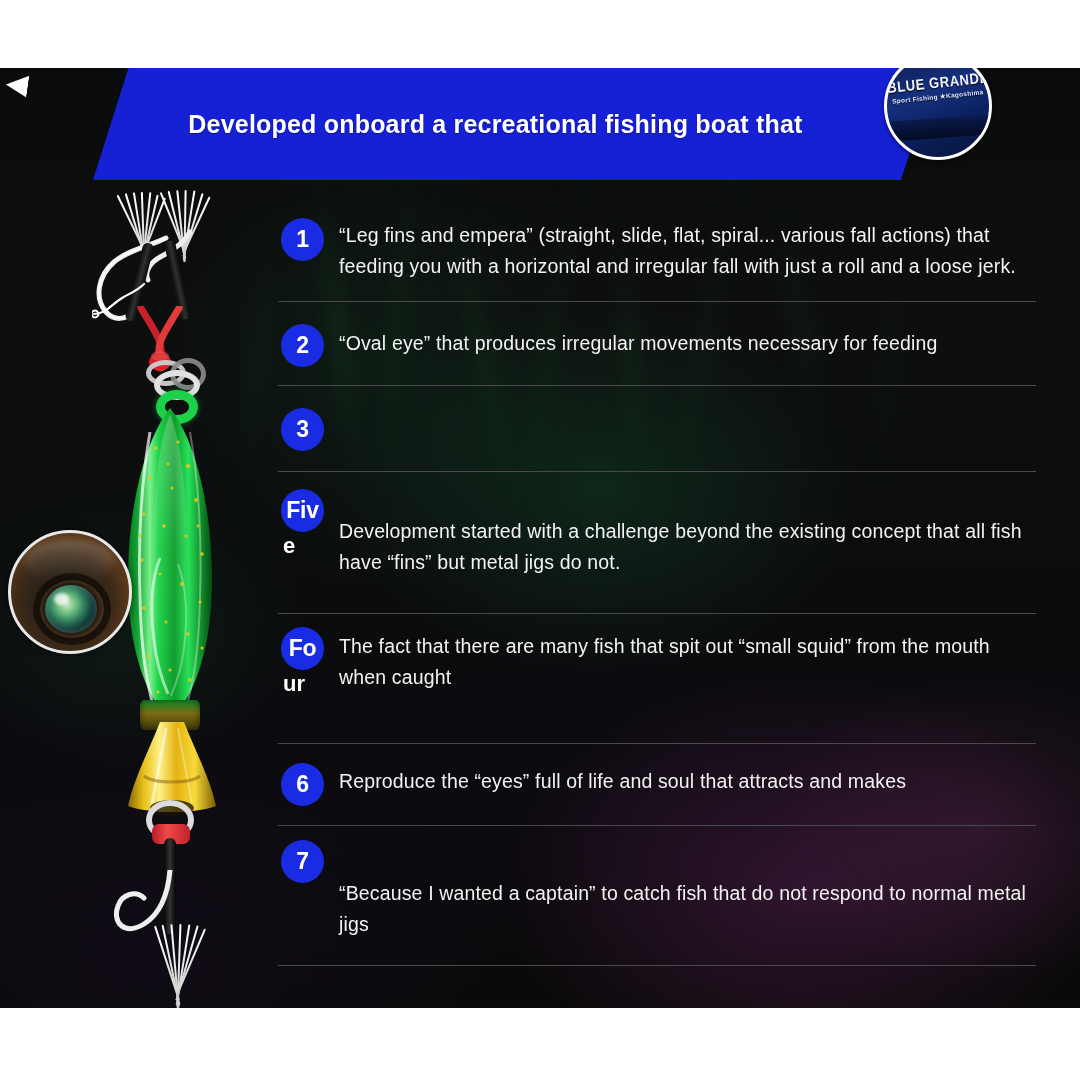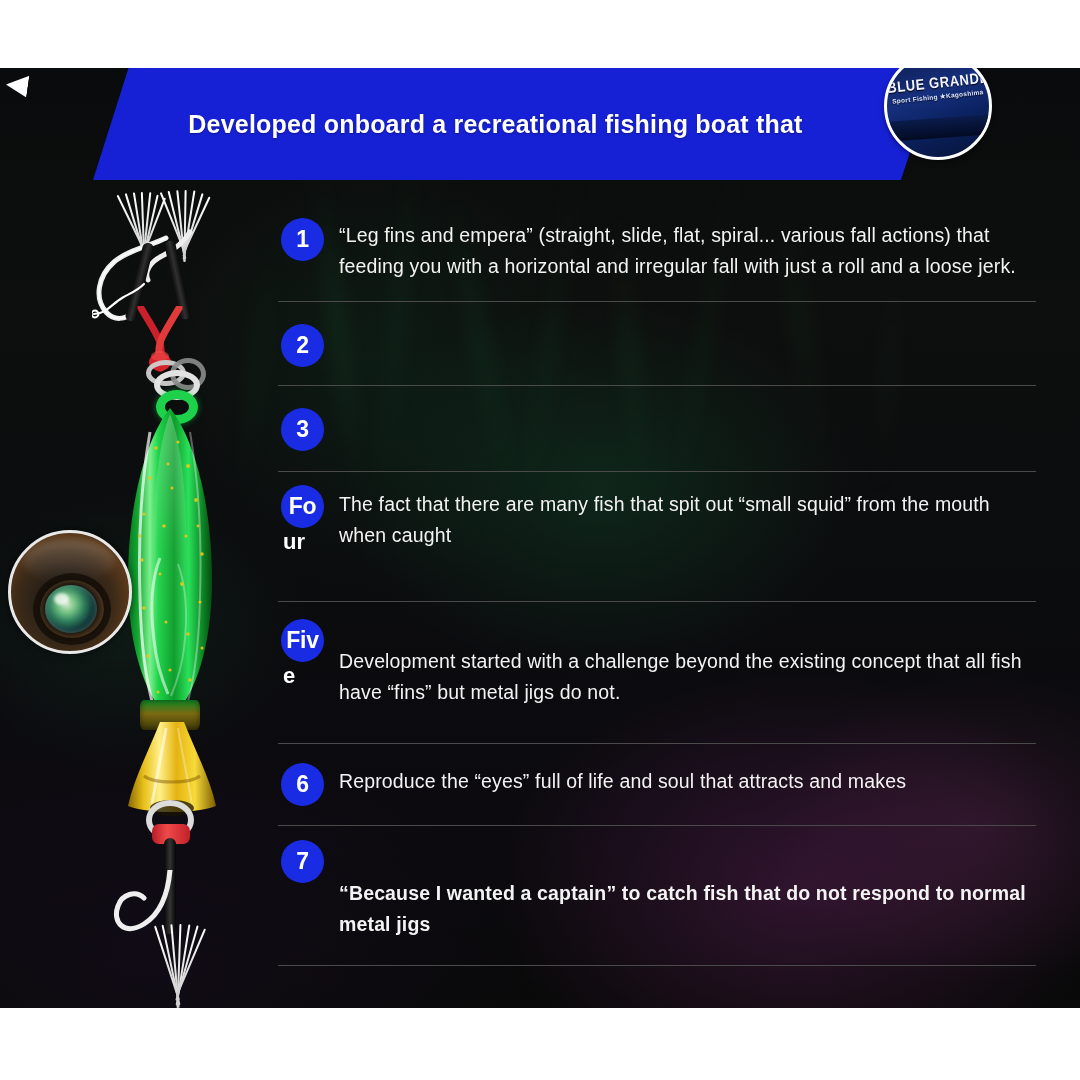--- a/index.html
+++ b/index.html
@@ -111,21 +111,21 @@
   .f5 .badge { top:17px; }
   .f5 .badge-overflow { top:63px; }
   .f5 .ftext { padding-top:44px; }
 
   .f6 { height:82px; }
   .f6 .badge { top:19px; }
   .f6 .ftext { padding-top:22px; }
 
   .f7 { height:140px; border-bottom:1px solid #4a4a4a; }
   .f7 .badge { top:14px; }
-  .f7 .ftext { padding-top:52px;font-weight:bold; }
+  .f7 .ftext { padding-top:52px; }
 
   
   #lure { position:absolute; left:0px; top:180px; width:278px; height:790px; }
   .abs { position:absolute; }
 
   
   .fibre { position:absolute; background:linear-gradient(180deg,#ffffff,#cfcfcf); border-radius:1px; }
 
   
   #magnifier {
@@ -365,38 +365,39 @@
 
   <div id="features">
 
     <div class="feature f1">
       <div class="badge">1</div>
       <div class="ftext">“Leg fins and empera” (straight, slide, flat, spiral... various fall actions) that feeding you with a horizontal and irregular fall with just a roll and a loose jerk.</div>
     </div>
 
     <div class="feature f2">
       <div class="badge">2</div>
+      <div class="ftext">“Oval eye” that produces irregular movements necessary for feeding</div>
     </div>
 
     <div class="feature f3">
       <div class="badge">3</div>
+    </div>
+
+    <div class="feature f5">
+      <div class="badge">Fiv</div>
+      <div class="badge-overflow">e</div>
+      <div class="ftext">Development started with a challenge beyond the existing concept that all fish have “fins” but metal jigs do not.</div>
     </div>
 
     <div class="feature f4">
       <div class="badge">Fo</div>
       <div class="badge-overflow">ur</div>
       <div class="ftext">The fact that there are many fish that spit out “small squid” from the mouth when caught</div>
     </div>
 
-    <div class="feature f5">
-      <div class="badge">Fiv</div>
-      <div class="badge-overflow">e</div>
-      <div class="ftext">Development started with a challenge beyond the existing concept that all fish have “fins” but metal jigs do not.</div>
-    </div>
-
     <div class="feature f6">
       <div class="badge">6</div>
       <div class="ftext">Reproduce the “eyes” full of life and soul that attracts and makes</div>
     </div>
 
     <div class="feature f7">
       <div class="badge">7</div>
       <div class="ftext">“Because I wanted a captain” to catch fish that do not respond to normal metal jigs</div>
     </div>
 

